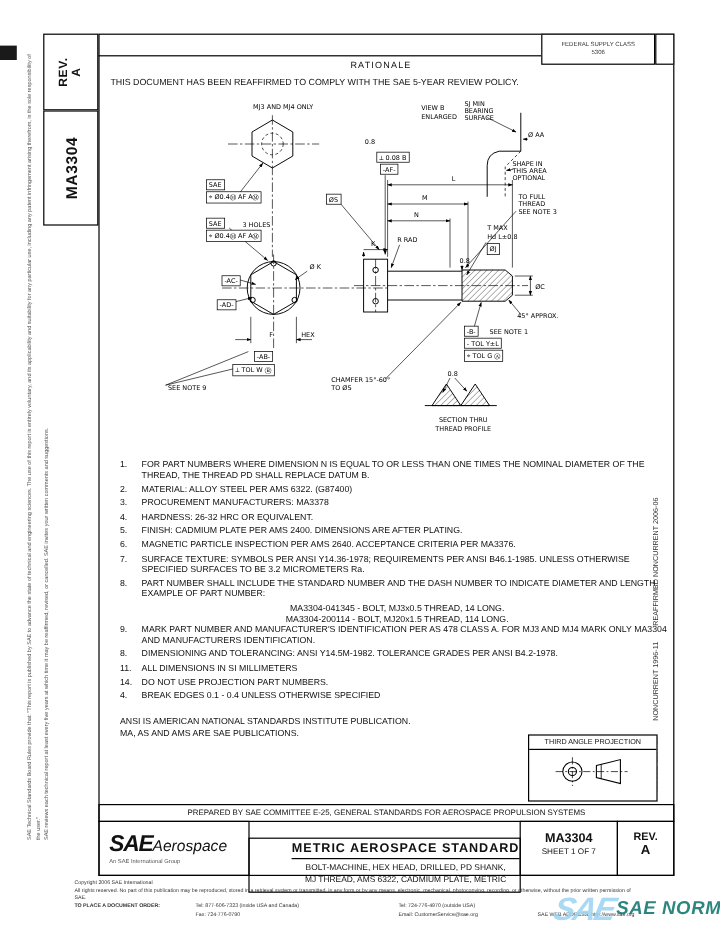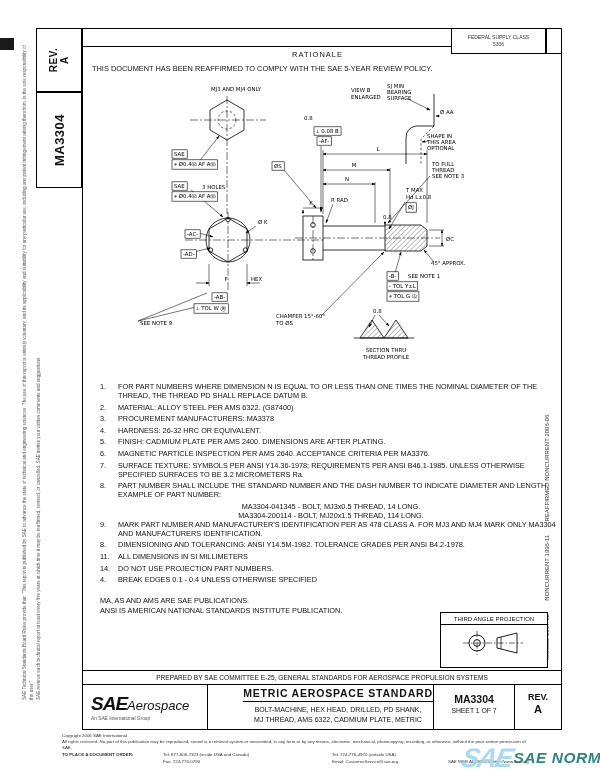--- a/index.html
+++ b/index.html
@@ -53,21 +53,21 @@
   #tap-box{left:440px;top:612px;width:108px;height:56px;}
   #tap-title{border-bottom:1px solid #000;text-align:center;font-size:6px;padding:3px 0 2px;}
   #tap-sym{display:block;margin:4px auto 0;}
   
   #prepared-bar{left:82px;top:670px;width:480px;height:15px;border:1.4px solid #000;
         box-sizing:border-box;text-align:center;font-size:6.6px;line-height:13px;}
   #logo-cell{left:82px;top:684px;width:126px;height:46px;border:1.4px solid #000;box-sizing:border-box;padding:8px 0 0 8px;}
   .logo-sae{font-weight:bold;font-style:italic;font-size:19px;letter-spacing:-1px;}
   .logo-aero{font-style:italic;font-size:13px;letter-spacing:0;}
   .logo-tag{font-size:4.8px;color:#555;margin-top:1px;}
-  #title-cell{left:207px;top:684px;width:227px;height:46px;border:1.4px solid #000;box-sizing:border-box;padding-left:35px;}
+  #title-cell{left:207px;top:698px;width:227px;height:46px;border:1.4px solid #000;box-sizing:border-box;padding-left:35px;}
   #std-type{border-bottom:1px solid #000;text-align:center;font-weight:bold;font-size:10.5px;
         letter-spacing:.8px;padding:2px 0;}
   .title-line{text-align:center;font-size:7px;line-height:9.5px;}
   #title-cell .title-lines{padding-top:3px;}
   #number-cell{left:433px;top:684px;width:82px;height:46px;border:1.4px solid #000;box-sizing:border-box;text-align:center;}
   #doc-number{font-weight:bold;font-size:10.5px;margin-top:8px;}
   #sheet-info{font-size:6.8px;margin-top:2px;}
   #rev-cell{left:514px;top:684px;width:48px;height:46px;border:1.4px solid #000;box-sizing:border-box;text-align:center;}
   #rev-cell .rl{font-size:9px;font-weight:bold;margin-top:7px;}
   #rev-cell .rv{font-size:11px;font-weight:bold;margin-top:1px;}
@@ -331,22 +331,22 @@
       <div class="note-row">
         <span class="note-num">14.</span>
         <span class="note-text">DO NOT USE PROJECTION PART NUMBERS.</span>
       </div>
       <div class="note-row">
         <span class="note-num">4.</span>
         <span class="note-text">BREAK EDGES 0.1 - 0.4 UNLESS OTHERWISE SPECIFIED</span>
       </div>
     </div>
   <div id="note-footers" class="abs">
+    <div>ANSI IS AMERICAN NATIONAL STANDARDS INSTITUTE PUBLICATION.</div>
     <div>MA, AS AND AMS ARE SAE PUBLICATIONS.</div>
-    <div>ANSI IS AMERICAN NATIONAL STANDARDS INSTITUTE PUBLICATION.</div>
   </div>
 
   <div id="tap-box" class="abs bordered">
     <div id="tap-title">THIRD ANGLE PROJECTION</div>
     <svg id="tap-sym" width="66" height="28" viewBox="0 0 66 28">
       <path d="M2,14 H62" stroke="#000" stroke-width="0.6" stroke-dasharray="6 2 1.5 2" fill="none"></path>
       <path d="M16,2 V26" stroke="#000" stroke-width="0.6" stroke-dasharray="6 2 1.5 2" fill="none"></path>
       <circle cx="16" cy="14" r="8" fill="none" stroke="#000" stroke-width="0.9"></circle>
       <circle cx="16" cy="14" r="3.4" fill="none" stroke="#000" stroke-width="0.9"></circle>
       <polygon points="36,9 56,4 56,24 36,19" fill="none" stroke="#000" stroke-width="0.9"></polygon>

